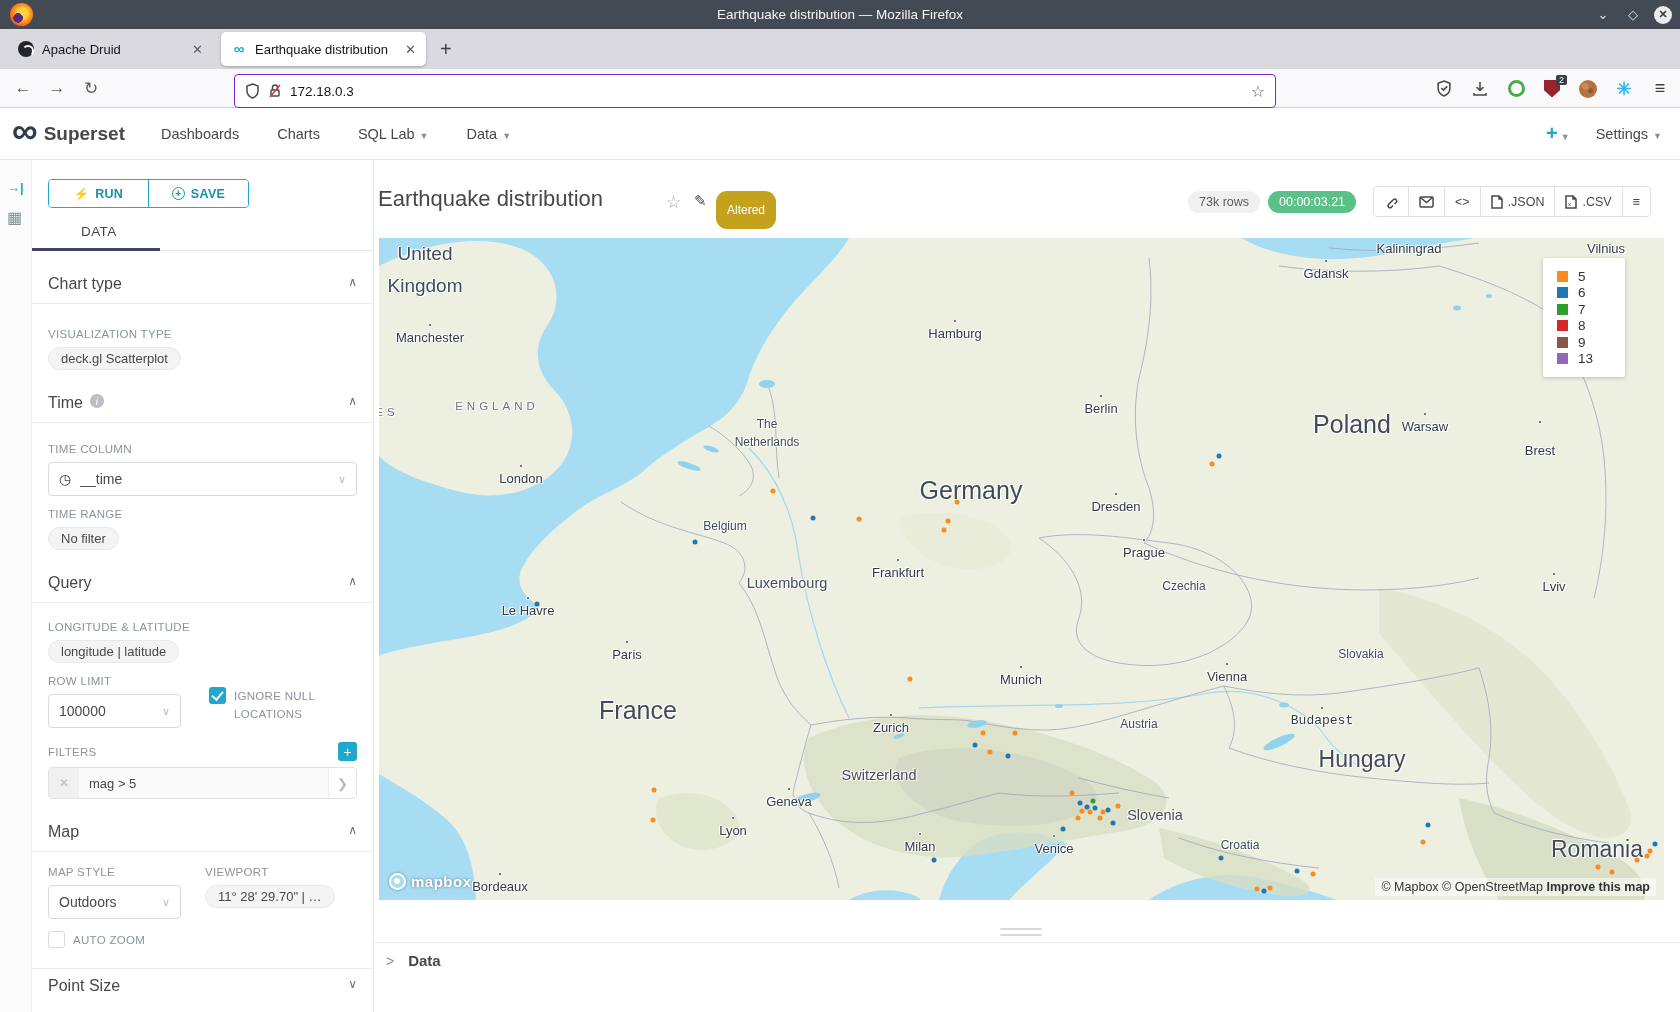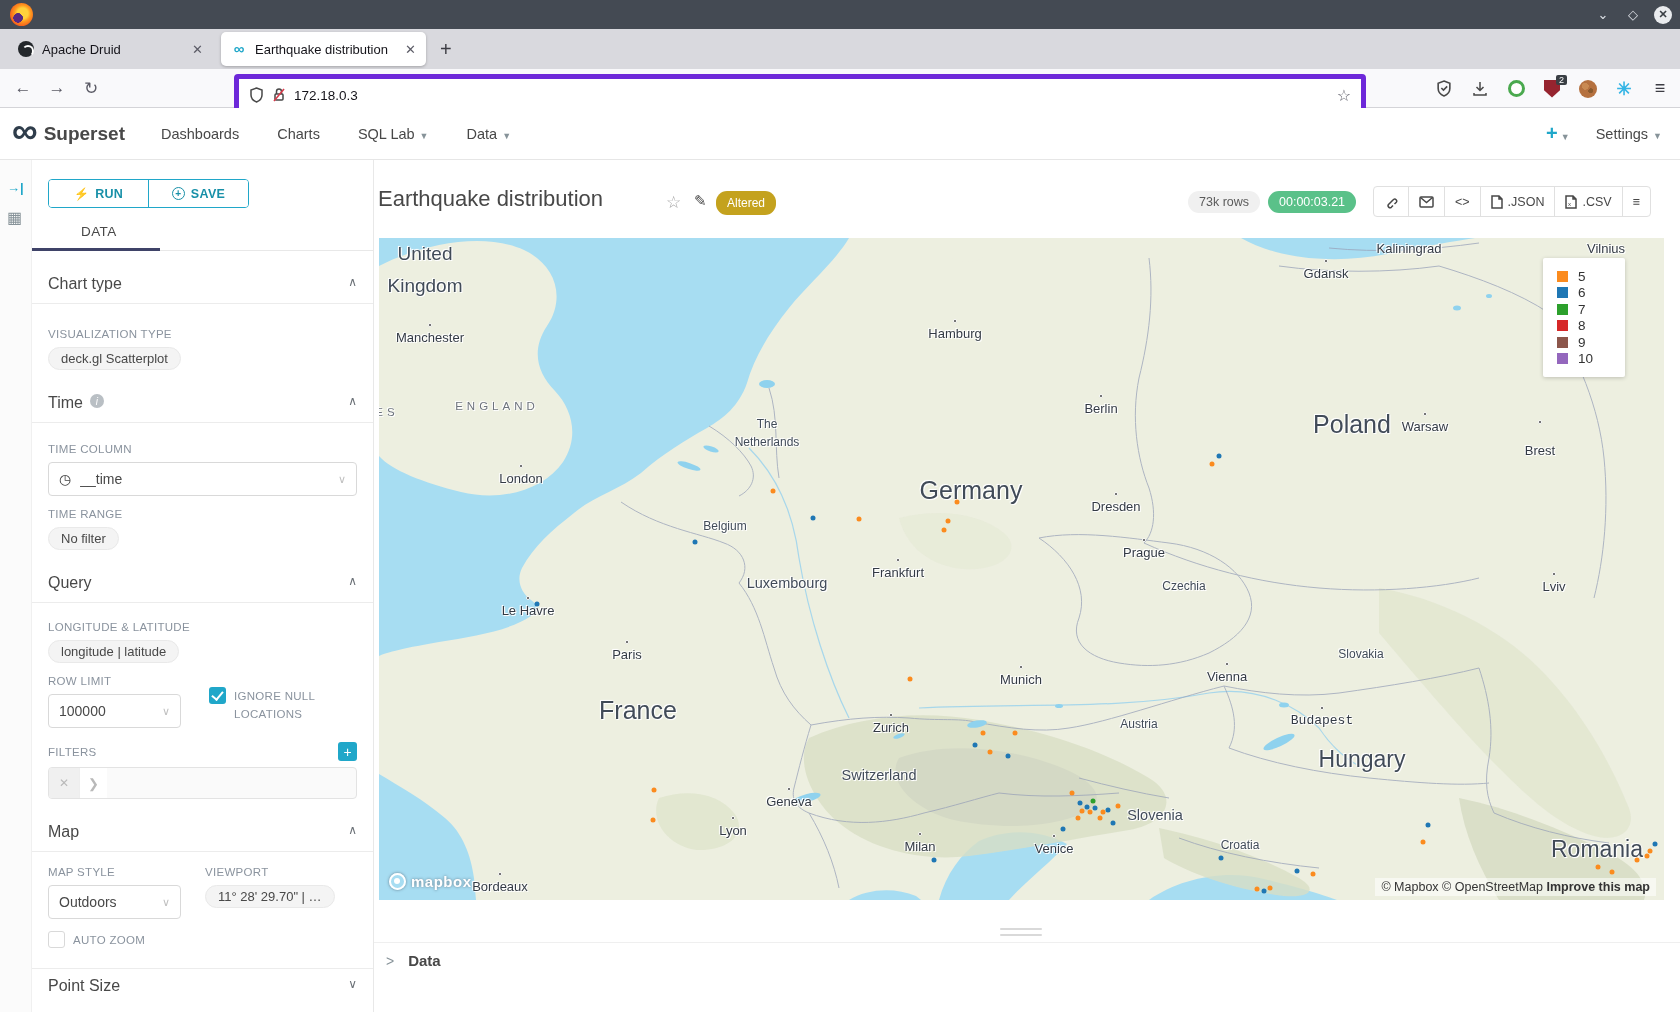--- a/index.html
+++ b/index.html
@@ -22,21 +22,21 @@
   .tab .favicon{width:16px;height:16px;margin-right:8px;flex:none;}
   .fav-druid{border-radius:50%;background:#23272b;position:relative;}
   .fav-druid::after{content:"";position:absolute;left:4px;top:4px;width:8px;height:8px;border-radius:50%;border:2px solid #fff;border-left-color:transparent;border-bottom-color:transparent;}
   .fav-superset{color:#20a7c9;font-weight:bold;font-size:15px;line-height:16px;text-align:center;}
   .tab .tlabel{flex:1;white-space:nowrap;overflow:hidden;}
   .tab .tclose{color:#5b5b66;font-size:13px;margin-left:6px;}
   .newtab{color:#3c3c43;font-size:20px;margin:0 0 8px 14px;}
 
   .urlbar{position:absolute;left:0;top:69px;width:1680px;height:39px;background:#f9f9fb;border-bottom:1px solid #d4d4d8;display:flex;align-items:center;}
   .navbtn{color:#5b5b66;font-size:17px;width:34px;text-align:center;}
-  .urlfield{position:absolute;left:234px;top:5px;width:1132px;height:29px;background:#fff;border:5px solid #6d28d9;border-radius:4px;display:flex;align-items:center;padding:16px 10px;font-size:13.5px;}
+  .urlfield{position:absolute;left:234px;top:5px;width:1042px;height:29px;background:#fff;border:1px solid #6d28d9;border-radius:4px;display:flex;align-items:center;padding:16px 10px;font-size:13.5px;}
   .urlfield .sep{flex:1;}
   .host{color:#15141a;}
   .rest{color:#737387;}
   .u-ic{margin-right:8px;flex:none;display:flex;align-items:center;}
   .star{color:#5b5b66;font-size:16px;}
   .ext-icons{position:absolute;right:10px;top:5px;height:29px;display:flex;align-items:center;gap:16px;}
   .ext{width:20px;height:20px;display:flex;align-items:center;justify-content:center;position:relative;}
   .ext-green{width:17px;height:17px;border-radius:50%;border:3px solid #4aa94e;background:#fff;}
   .ext-shield-red{width:16px;height:18px;background:#96242f;clip-path:polygon(0 0,100% 0,100% 60%,50% 100%,0 60%);}
   .ext-badge{position:absolute;right:-5px;top:-4px;background:#3a3f44;color:#fff;font-size:9px;padding:0 3px;border-radius:2px;}
@@ -96,21 +96,21 @@
   .chip-x{width:30px;display:flex;align-items:center;justify-content:center;color:#b9b9b9;background:#f0f0f0;font-size:12px;}
   .chip-label{flex:1;display:flex;align-items:center;padding-left:10px;font-size:13px;color:#484848;}
   .chip-arrow{width:28px;display:flex;align-items:center;justify-content:center;color:#b9b9b9;background:#fff;border-left:1px solid #eee;font-size:13px;}
   .maprow{display:flex;gap:24px;}
   .auto-zoom{margin-top:12px;display:flex;align-items:center;gap:8px;font-size:11.5px;color:#8a939e;letter-spacing:.3px;}
 
   
   .chart-title{position:absolute;left:378px;top:186px;font-size:22px;color:#484848;}
   .t-star{position:absolute;left:666px;top:192px;color:#a6a6a6;font-size:17px;}
   .t-pencil{position:absolute;left:694px;top:192px;color:#484848;font-size:15px;}
-  .badge-altered{position:absolute;left:716px;top:191px;height:16px;border-radius:11px;background:#c4a21e;color:#fff;font-size:12px;display:flex;align-items:center;padding:12px 11px;}
+  .badge-altered{position:absolute;left:716px;top:191px;height:38px;border-radius:11px;background:#c4a21e;color:#fff;font-size:12px;display:flex;align-items:center;padding:4px 11px;}
   .pill-rows{position:absolute;left:1188px;top:191px;height:22px;border-radius:11px;background:#f0f0f0;color:#5b5b5b;font-size:12.5px;display:flex;align-items:center;padding:0 11px;}
   .pill-timer{position:absolute;left:1268px;top:191px;height:22px;border-radius:11px;background:#5ac189;color:#fff;font-size:12.5px;display:flex;align-items:center;padding:0 11px;}
   .hdr-group{position:absolute;left:1373px;top:186px;height:31px;display:flex;border:1px solid #e0e0e0;border-radius:4px;background:#fff;}
   .hg-cell{display:flex;align-items:center;justify-content:center;padding:0 10px;color:#484848;font-size:12.5px;gap:5px;}
   .hg-cell + .hg-cell{border-left:1px solid #e0e0e0;}
   .hg-ic{color:#484848;font-size:13px;display:flex;align-items:center;}
 
   
   .map{position:absolute;left:379px;top:238px;width:1285px;height:662px;overflow:hidden;background:#edefe0;}
   .map svg.base{position:absolute;left:0;top:0;}
@@ -145,20 +145,21 @@
 
   svg .ic{stroke:#484848;fill:none;stroke-width:1.5;}
 </style>
 </head>
 <body>
 
 <div class="screen">
 
   <div class="titlebar">
     <div class="ff-logo"></div>
+    <div class="win-title">Earthquake distribution — Mozilla Firefox</div>
     <div class="win-controls">
       <span class="wc">⌄</span>
       <span class="wc">◇</span>
       <span class="wc close">✕</span>
     </div>
   </div>
 
   <div class="tabstrip">
     <div class="tab">
       <span class="favicon fav-druid"></span>
@@ -296,20 +297,21 @@
           <span style="width:92px">IGNORE NULL LOCATIONS</span>
         </div>
       </div>
     </div>
     <div class="filters-row">
       <span class="ctl-label" style="margin-top:0">FILTERS</span>
       <span class="plus-btn">+</span>
     </div>
     <div class="filter-chip">
       <span class="chip-x">✕</span>
+      <span class="chip-label">mag &gt; 5</span>
       <span class="chip-arrow">❯</span>
     </div>
 
     <div class="sec-head">
         <span>Map</span>
         <span class="chev">∧</span>
       </div>
     <div class="divider"></div>
     <div class="maprow">
       <div>
@@ -580,21 +582,21 @@
         <div class="leg-row">
           <span class="leg-sw" style="background: rgb(214, 39, 40);"></span>
           <span class="leg-lb">8</span>
         </div>
         <div class="leg-row">
           <span class="leg-sw" style="background: rgb(140, 86, 75);"></span>
           <span class="leg-lb">9</span>
         </div>
         <div class="leg-row">
           <span class="leg-sw" style="background: rgb(148, 103, 189);"></span>
-          <span class="leg-lb">10</span>
+          <span class="leg-lb">13</span>
         </div>
       </div>
 
     <div class="attribution">
       <span>© Mapbox</span>
       <span>© OpenStreetMap</span>
       <b>Improve this map</b>
     </div>
     <div class="mapbox-logo">
       <span class="mb-circ"></span>

